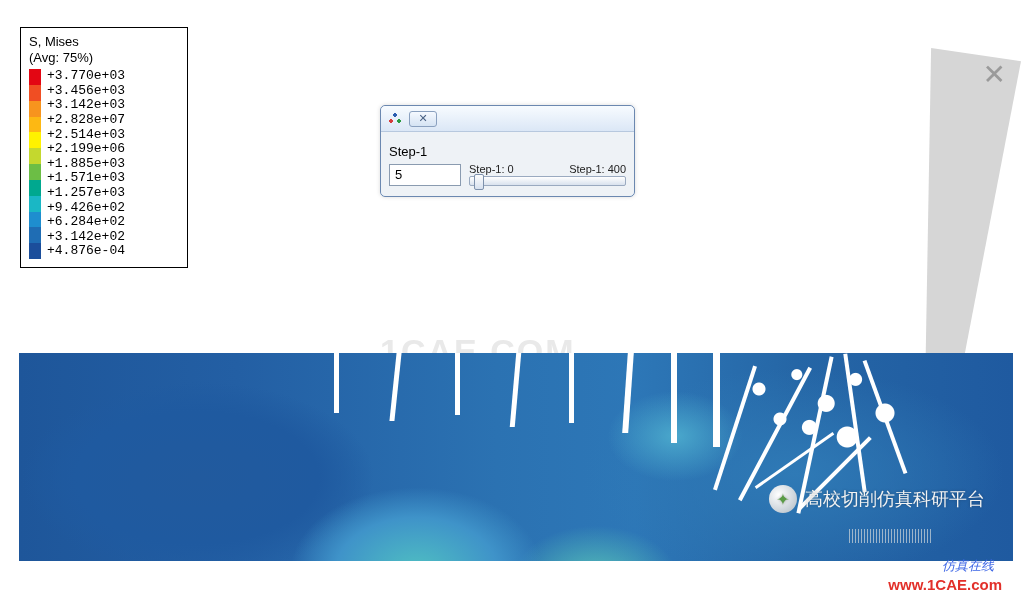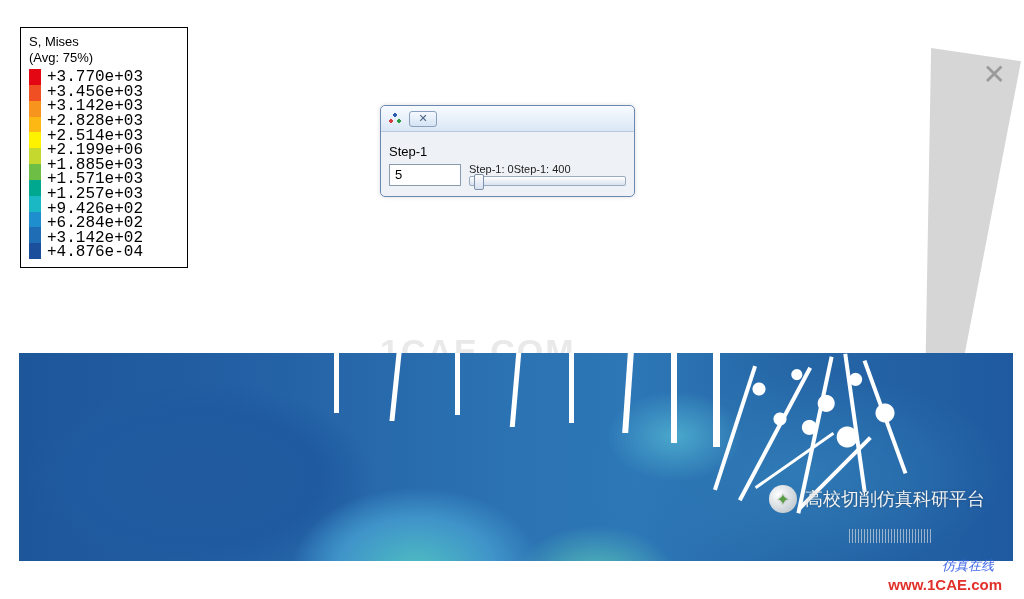--- a/index.html
+++ b/index.html
@@ -21,21 +21,21 @@
     border: 1px solid #000;
     padding: 6px 8px 8px 8px;
     font-size: 13px;
     color: #000;
     background: #fff;
   }
   .legend .title { line-height: 1.2; }
   .legend .body { display: flex; margin-top: 4px; }
   .colorbar { width: 12px; display: flex; flex-direction: column; }
   .colorbar .seg { flex: 1; }
-  .labels { margin-left: 6px; display: flex; flex-direction: column; font-family: "Courier New", monospace; font-size: 16px; line-height: 1.0; }
+  .labels { margin-left: 6px; display: flex; flex-direction: column; font-family: "Courier New", monospace; font-size: 13px; line-height: 1.0; }
   .labels span { height: 14.6px; white-space: nowrap; }
 
   
   .frame-window {
     position: absolute;
     left: 380px;
     top: 105px;
     width: 255px;
     border: 1px solid #6b88b0;
     border-radius: 5px;
@@ -73,21 +73,21 @@
   .fw-step { font-size: 13px; margin-bottom: 4px; }
   .fw-row { display: flex; align-items: center; gap: 8px; }
   .fw-input {
     width: 72px; height: 22px;
     border: 1px solid #8a9bb0;
     background: #fff;
     padding: 2px 5px;
     font-size: 13px;
   }
   .slider-wrap { flex:1; }
-  .slider-labels { display: flex; font-size: 11px; color:#222; margin-bottom:1px;}
+  .slider-labels { display: flex; justify-content: space-between; font-size: 11px; color:#222; margin-bottom:1px;}
   .slider-track {
     height: 10px;
     background: linear-gradient(#fff,#d9e2ee);
     border: 1px solid #9aaac0;
     border-radius: 2px;
     position: relative;
   }
   .slider-thumb {
     position: absolute;
     left: 4px; top: -3px;
@@ -217,21 +217,21 @@
         <div class="seg" style="background: rgb(0, 168, 143);"></div>
         <div class="seg" style="background: rgb(26, 183, 197);"></div>
         <div class="seg" style="background: rgb(30, 142, 207);"></div>
         <div class="seg" style="background: rgb(31, 109, 180);"></div>
         <div class="seg" style="background: rgb(27, 78, 155);"></div>
       </div>
     <div class="labels" id="colorlabels">
         <span>+3.770e+03</span>
         <span>+3.456e+03</span>
         <span>+3.142e+03</span>
-        <span>+2.828e+03</span>
+        <span>+2.828e+07</span>
         <span>+2.514e+03</span>
         <span>+2.199e+06</span>
         <span>+1.885e+03</span>
         <span>+1.571e+03</span>
         <span>+1.257e+03</span>
         <span>+9.426e+02</span>
         <span>+6.284e+02</span>
         <span>+3.142e+02</span>
         <span>+4.876e-04</span>
       </div>

